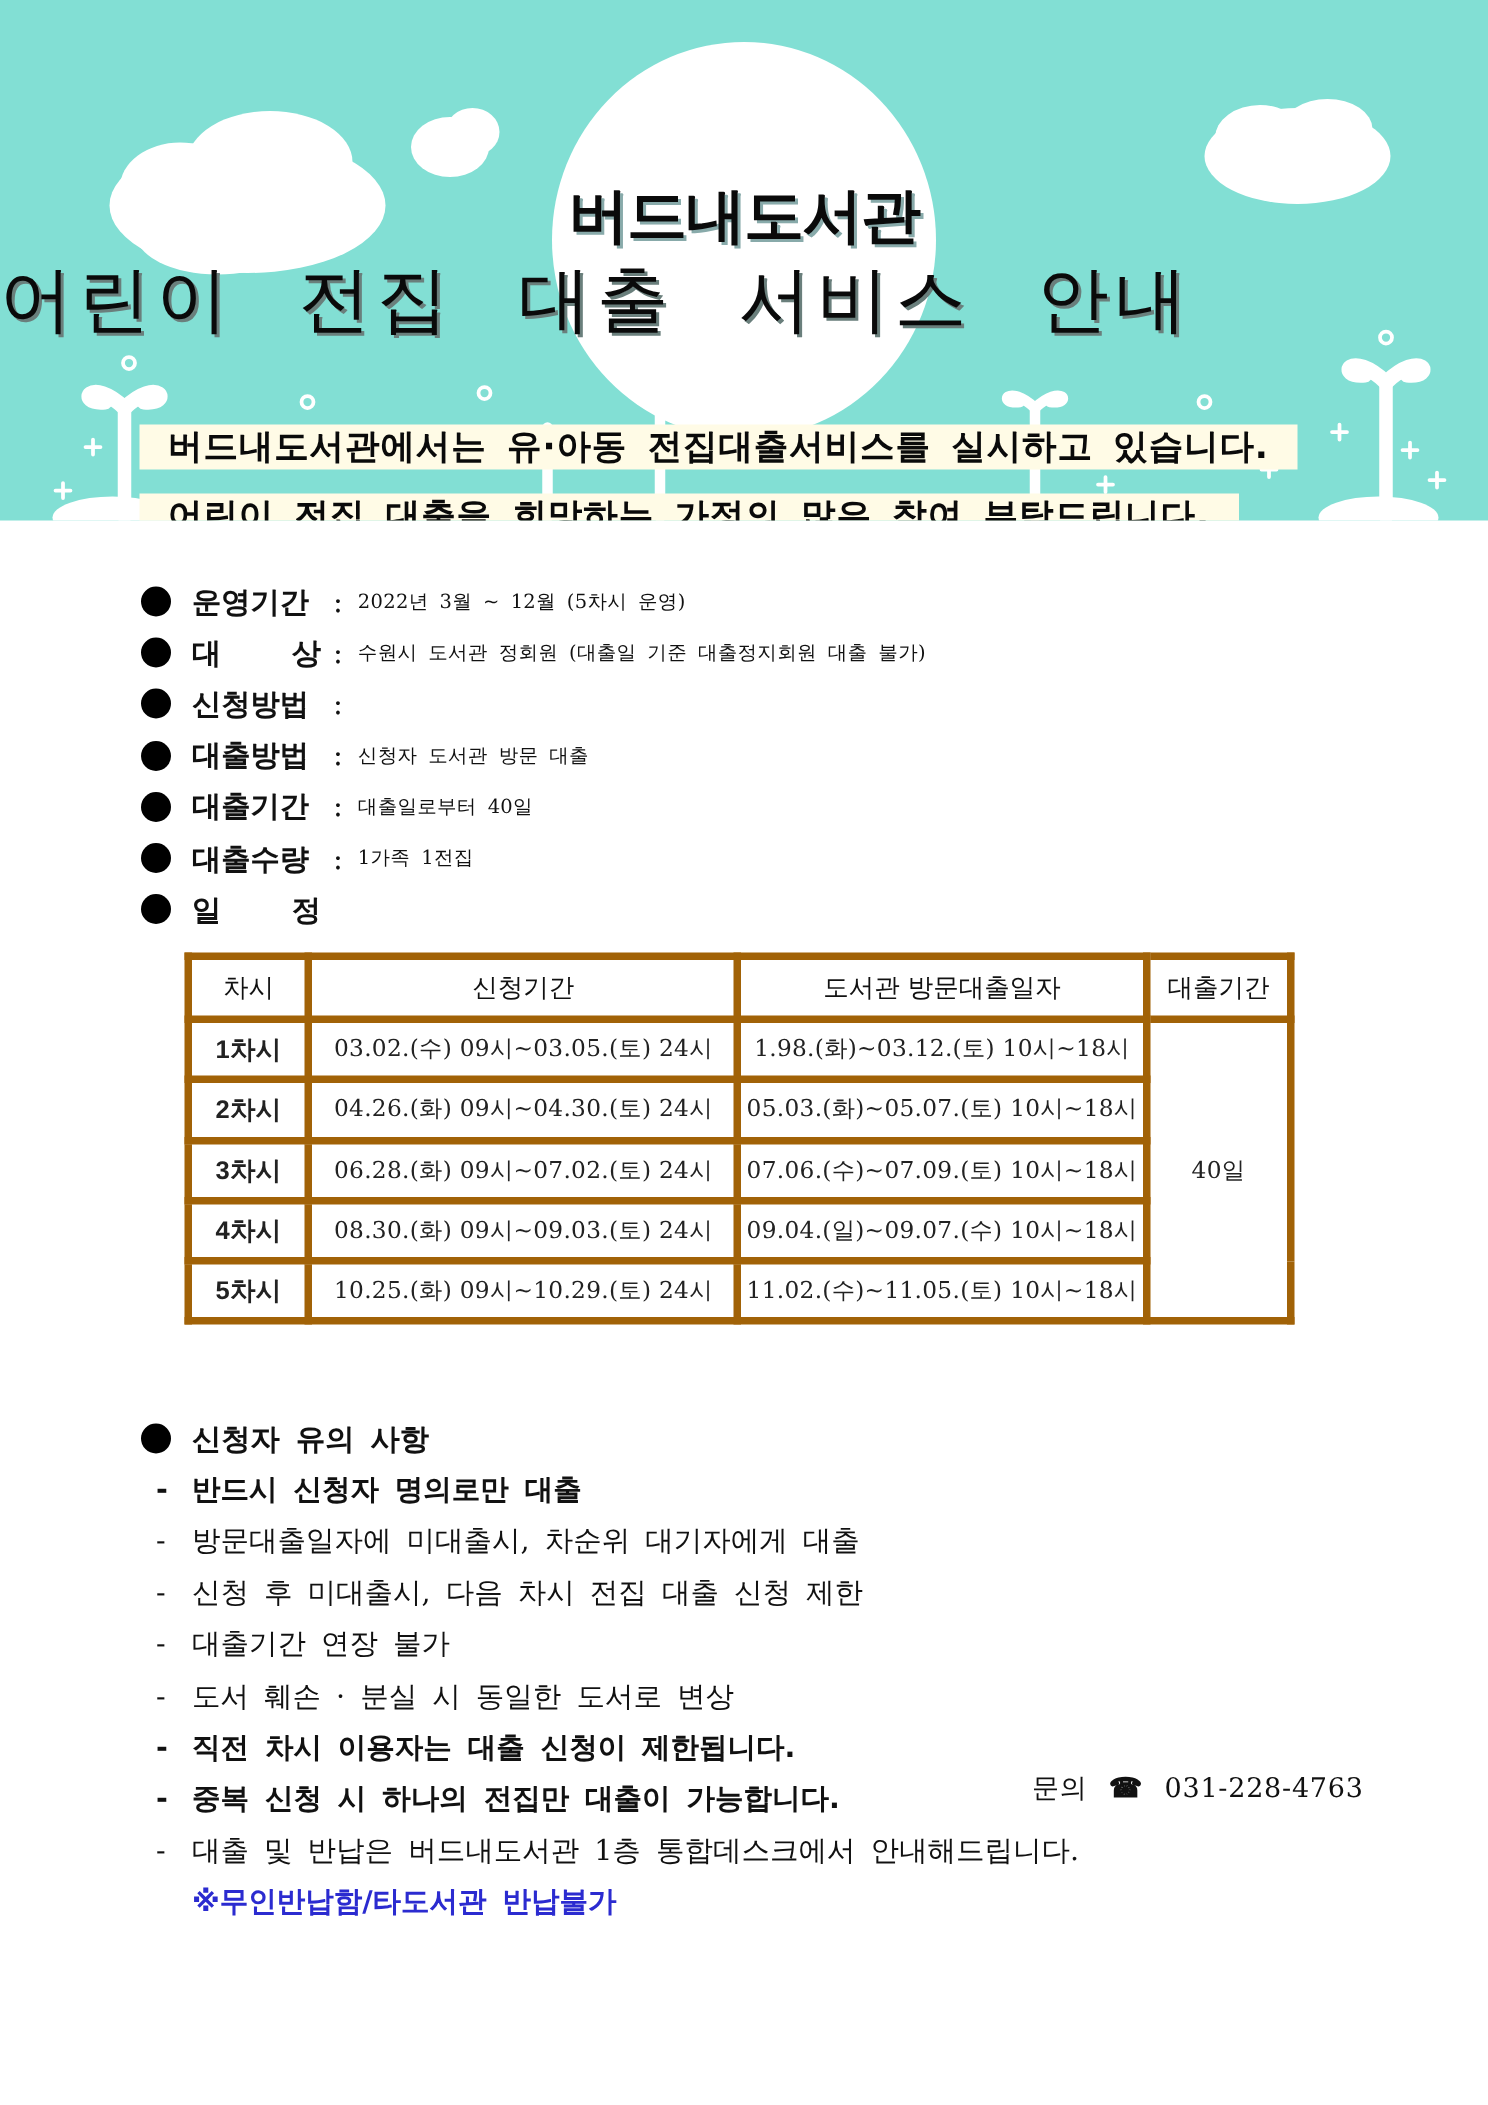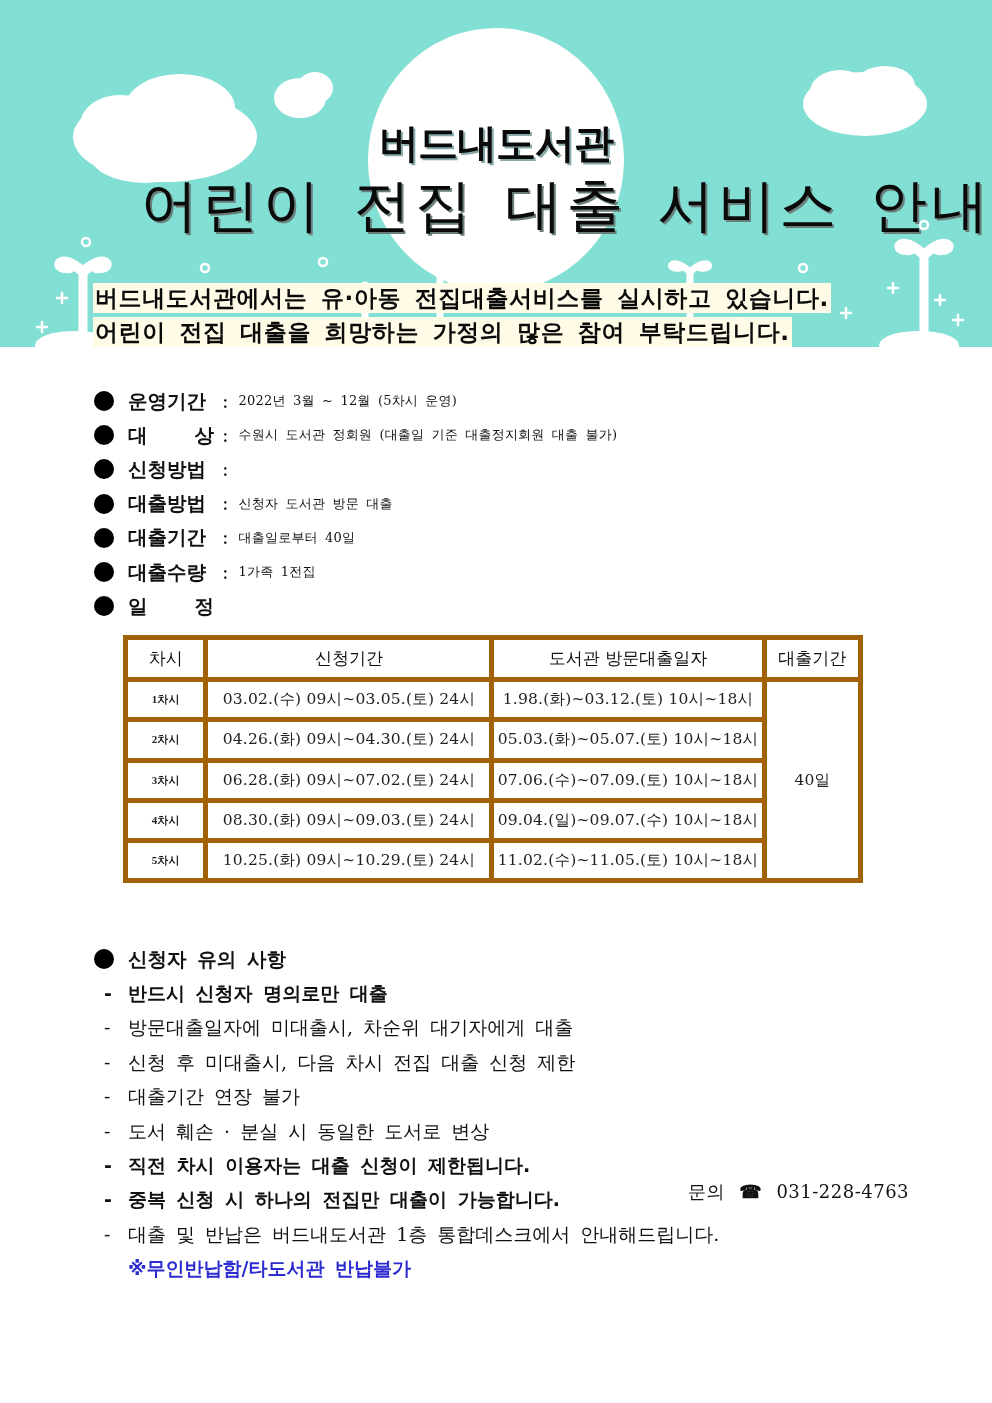--- a/index.html
+++ b/index.html
@@ -8,46 +8,46 @@
 
   
   .banner { position: absolute; left: 0; top: 0; width: 992px; height: 347px; background: #82dfd4; overflow: hidden; }
   .banner svg.deco { position: absolute; left: 0; top: 0; }
   .title-small {
     position: absolute; left: 0; width: 992px; top: 116px; text-align: center;
     font-family: "DejaVu Sans", sans-serif; font-weight: bold; font-size: 40px; letter-spacing: -1px;
     color: #0a0a0a; text-shadow: 2px 2px 0 #8aa; 
   }
   .title-big {
-    position: absolute; left: 0; width: 992px; top: 168px; text-align: right;
-    font-family: Liberation Sans, sans-serif; font-weight: normal; font-size: 57px; letter-spacing: 4px;
+    position: absolute; left: 0; width: 992px; top: 168px; text-align: left;
+    font-family: Liberation Mono, monospace; font-weight: normal; font-size: 48px; letter-spacing: 4px;
     color: #0a0a0a; text-shadow: 2px 2px 0 #6a7f7c; word-spacing: 10px;
   }
   .sub-line {
     position: absolute; left: 93px; height: 30px; line-height: 30px;
     font-family: "DejaVu Sans", sans-serif; font-weight: bold; font-size: 23px; letter-spacing: 0.6px;
-    background: #fffbe6; color: #0a0a0a; padding: 0 2px; white-space: nowrap; word-spacing: 5px;
+    background: #fffbe6; color: #0a0a0a; padding: 0 19px; white-space: nowrap; word-spacing: 5px;
   }
   .sub-1 { top: 283px; }
-  .sub-2 { top: 317px; }
+  .sub-2 { top: 329px; }
 
   
   .info { position: absolute; left: 94px; top: 384px; width: 820px; text-align: right; }
   .info-row { display: flex; align-items: center; height: 34.2px; font-size: 19.5px; white-space: nowrap; }
   .bullet { width: 20px; height: 20px; border-radius: 50%; background: #000; margin-right: 14px; flex: none; }
   .info-label { font-family: "DejaVu Sans", sans-serif; font-weight: bold; font-size: 19.5px; width: 86px; display: inline-flex; justify-content: space-between; flex: none; }
   .colon { margin: 0 10px 0 8px; }
   .info-value { font-family: "DejaVu Serif", serif; font-size: 13px; letter-spacing: 0.2px; word-spacing: 3px; }
 
   
   .schedule { position: absolute; left: 123px; top: 635px; width: 740px; border-collapse: collapse; border: 3px solid #000; font-size: 16px; }
   .schedule th, .schedule td { border: 5px solid #a16207; text-align: center; height: 40.3px; }
   .schedule th { font-family: "DejaVu Serif", serif; font-weight: normal; font-size: 17px; height: 42px; }
   .schedule thead tr { border-bottom: 3px double #000; }
-  .schedule td.round { font-family: Liberation Serif, serif; font-weight: bold; font-size: 11px; }
+  .schedule td.round { font-family: Liberation Sans, sans-serif; font-weight: bold; font-size: 17px; }
   .schedule td { font-family: "DejaVu Serif", serif; font-size: 15.5px; color: #222; letter-spacing: 0.2px; }
   .c1 { width: 81px; } .c2 { width: 288px; } .c3 { width: 274px; } .c4 { width: 97px; }
 
   
   .notes { position: absolute; left: 94px; top: 905px; width: 820px; margin-top: 37px; }
   .notes-head { display: flex; align-items: center; height: 34px; font-family: "DejaVu Sans", sans-serif; font-weight: bold; font-size: 19.5px; word-spacing: 4px; }
   .note { height: 34.4px; line-height: 34.4px; font-size: 19px; white-space: nowrap; word-spacing: 4px; padding-left: 10px; }
   .note .dash { display: inline-block; width: 24px; }
   .note.bold { font-family: "DejaVu Sans", sans-serif; font-weight: bold; font-size: 19px; }
   .note.blue { color: #2b2bd0; font-family: "DejaVu Sans", sans-serif; font-weight: bold; padding-left: 34px; }

